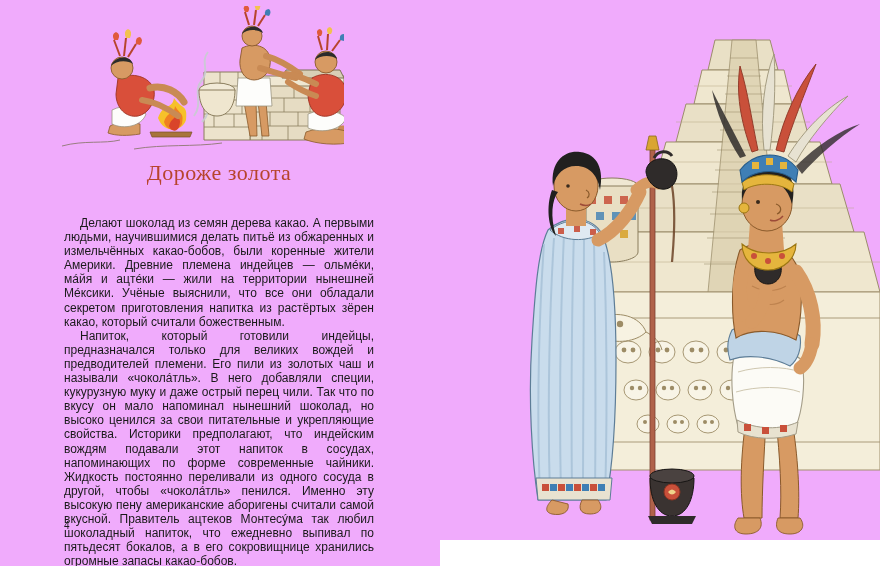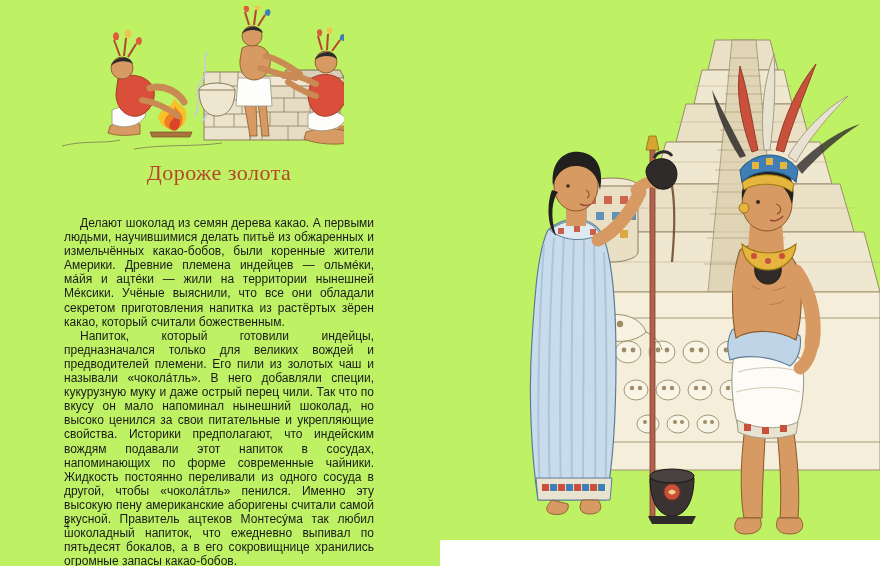--- a/index.html
+++ b/index.html
@@ -4,21 +4,21 @@
 <style>
   html, body {
     margin: 0;
     padding: 0;
     background: #ffffff;
   }
   .page {
     position: relative;
     width: 880px;
     height: 566px;
-    background: #bef264;
+    background: #f0abfc;
     overflow: hidden;
     font-family: "Liberation Serif", serif;
   }
 
   
   .left-page {
     position: absolute;
     left: 0; top: 0;
     width: 440px; height: 566px;
   }

